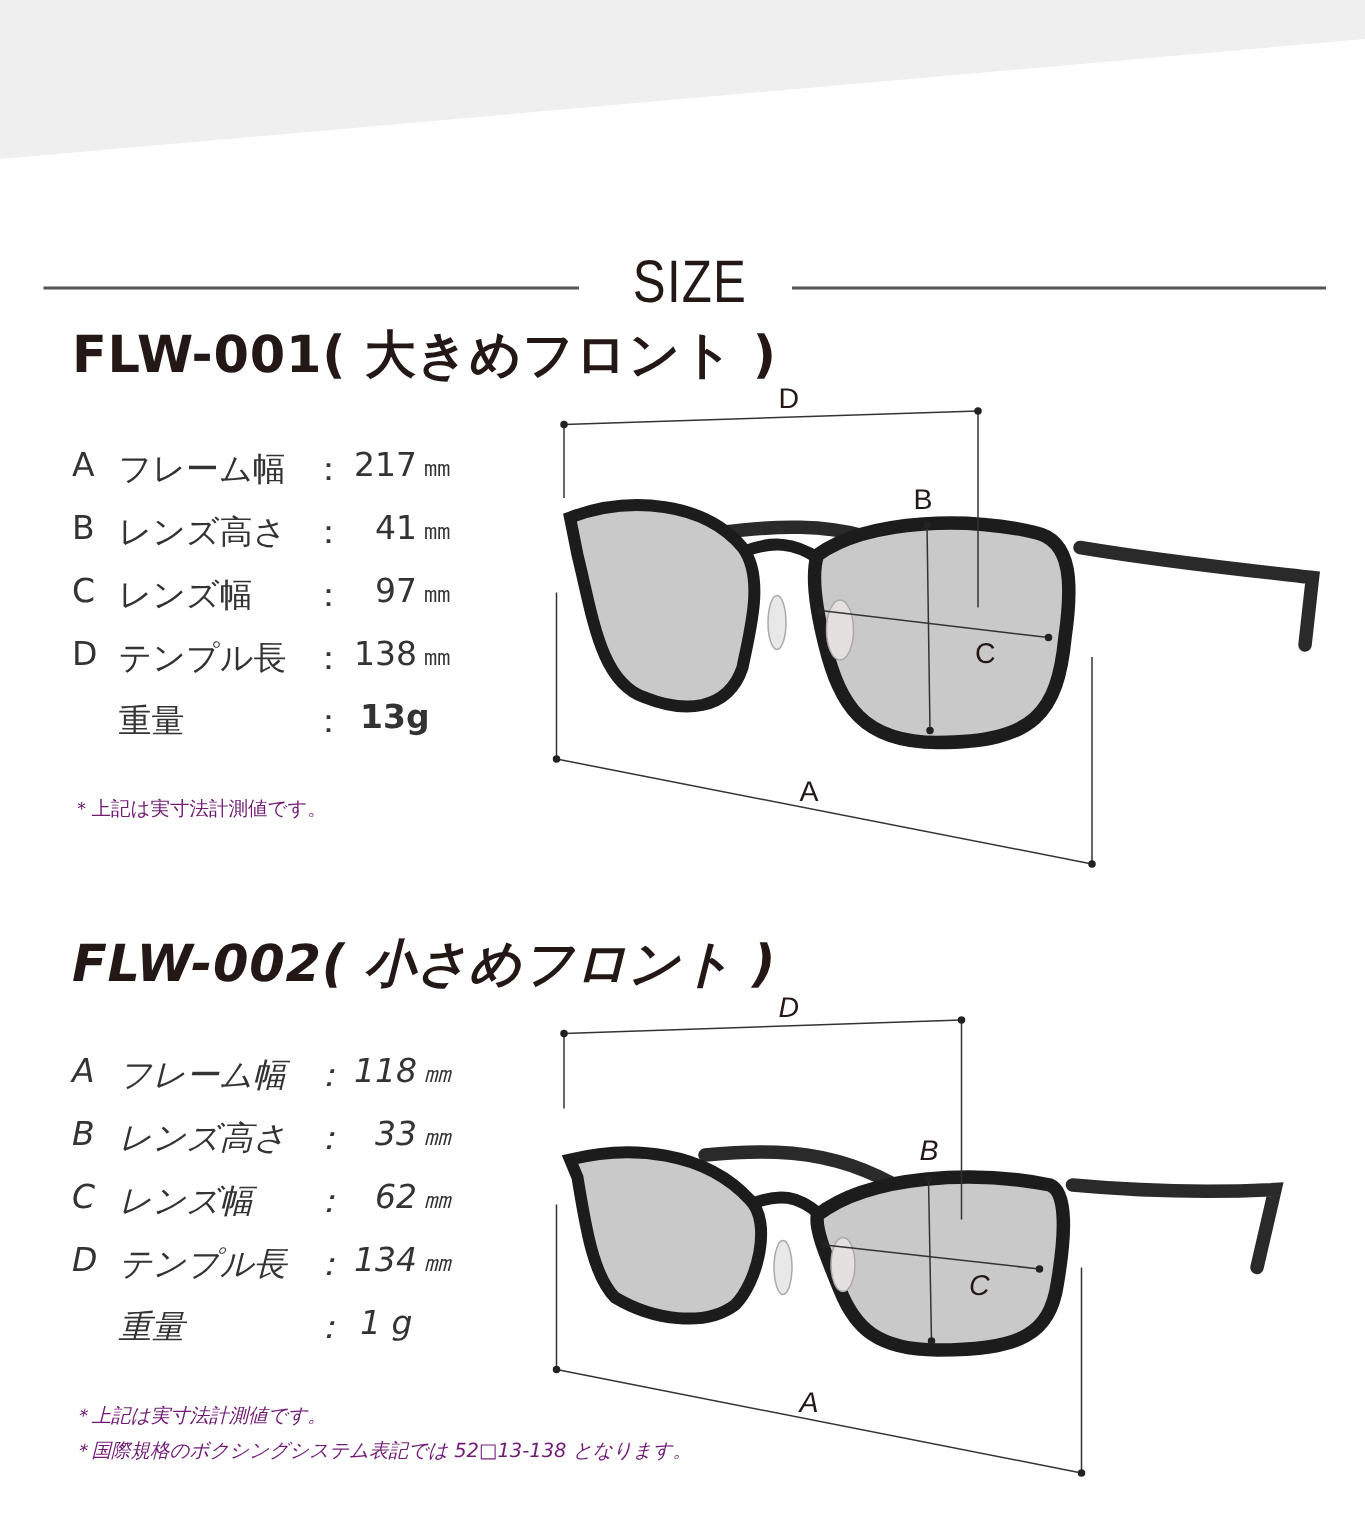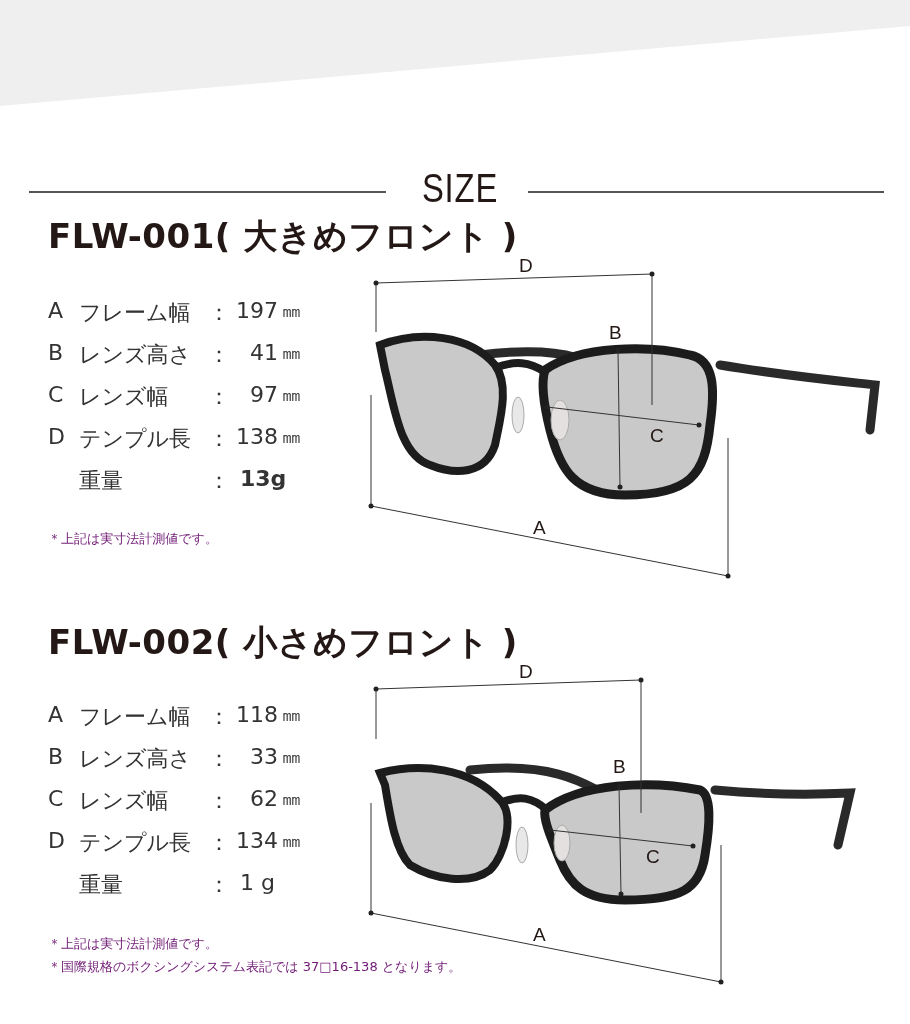--- a/index.html
+++ b/index.html
@@ -50,21 +50,21 @@
 </div>
 
 <div class="model" style="top:214px; height:380px;">
   <div class="model-title">FLW-001( 大きめフロント )</div>
 
   <div class="spec-list" style="top:84px;">
     <div class="spec-row">
       <span class="key">A</span>
       <span class="label">フレーム幅</span>
       <span class="colon">：</span>
-      <span class="value">197</span>
+      <span class="value">217</span>
       <span class="unit">㎜</span>
     </div>
     <div class="spec-row">
       <span class="key">B</span>
       <span class="label">レンズ高さ</span>
       <span class="colon">：</span>
       <span class="value">41</span>
       <span class="unit">㎜</span>
     </div>
     <div class="spec-row">
@@ -129,21 +129,21 @@
       <line x1="11" y1="145" x2="11" y2="256" stroke="#333" stroke-width="1"></line>
       <line x1="368" y1="188" x2="368" y2="326" stroke="#333" stroke-width="1"></line>
       <line x1="11" y1="256" x2="368" y2="326" stroke="#333" stroke-width="1"></line>
       <circle cx="11" cy="256" r="2.5" fill="#222"></circle>
         <circle cx="368" cy="326" r="2.5" fill="#222"></circle>
       <text class="dim-label" x="173" y="284">A</text>
     </svg>
   </div>
 </div>
 
-<div class="model" style="top:620px; height:380px;">
+<div class="model" style="top:620px; height:380px;font-style:italic;">
   <div class="model-title">FLW-002( 小さめフロント )</div>
 
   <div class="spec-list" style="top:82px;">
     <div class="spec-row">
       <span class="key">A</span>
       <span class="label">フレーム幅</span>
       <span class="colon">：</span>
       <span class="value">118</span>
       <span class="unit">㎜</span>
     </div>
@@ -172,21 +172,21 @@
       <span class="key"></span>
       <span class="label">重量</span>
       <span class="colon">：</span>
       <span class="value" style="text-align:left;left:192px;">1 g</span>
       <span class="unit"></span>
     </div>
   </div>
 
   <div class="notes" style="top:315px;">
     <div>＊上記は実寸法計測値です。</div>
-    <div>＊国際規格のボクシングシステム表記では 37□16-138 となります。</div>
+    <div>＊国際規格のボクシングシステム表記では 52□13-138 となります。</div>
   </div>
 
   <div class="diagram" style="top:35px;">
     <svg viewBox="0 0 540 340">
 
       <path d="M110,115 C180,108 220,118 275,160" stroke="#2a2a2a" stroke-width="9" fill="none" stroke-linecap="round"></path>
       <path d="M355,135 C410,140 450,140 490,138 L478,190" stroke="#2a2a2a" stroke-width="9" fill="none" stroke-linecap="round"></path>
 
       <path d="M20,118 C60,108 110,112 140,145 C155,160 145,200 130,215 C110,230 75,225 50,210 C35,195 30,160 25,130 Z" fill="#c9c9c9" stroke="#1c1c1c" stroke-width="8"></path>
 

